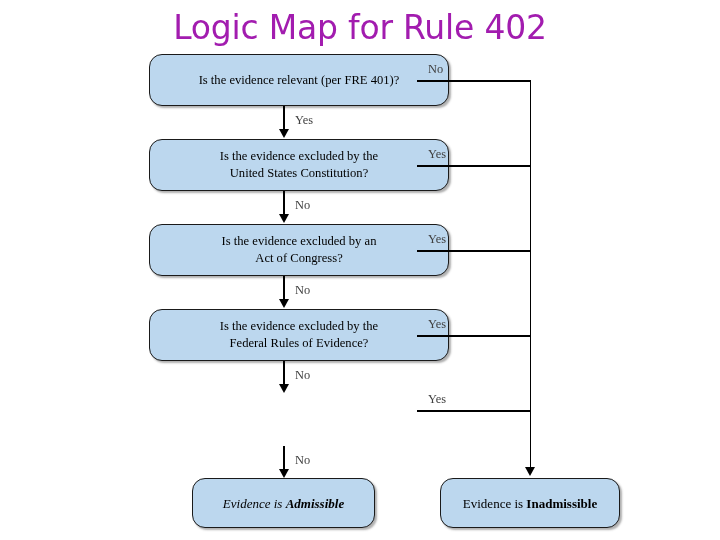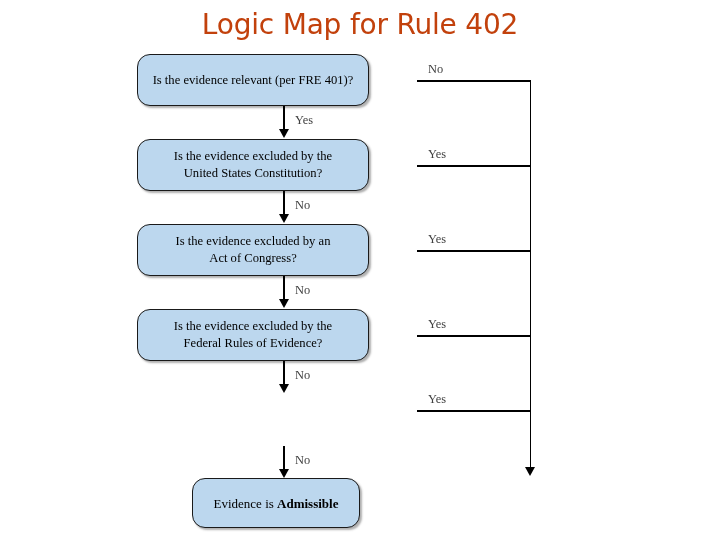--- a/index.html
+++ b/index.html
@@ -23,24 +23,24 @@
   }
 
   
   .chart-title {
     position: absolute;
     left: 0;
     top: 8px;
     width: 720px;
     text-align: center;
     font-family: "DejaVu Sans", "Liberation Sans", sans-serif;
-    font-size: 28px;
+    font-size: 33px;
     font-weight: 400;
     letter-spacing: -0.2px;
-    color: #c2410c;
+    color: #a21caf;
     white-space: nowrap;
   }
 
   
   .node {
     position: absolute;
     box-sizing: border-box;
     background: #bcd7ee;
     border: 1.4px solid #1a1a1a;
     border-radius: 13px;
@@ -52,32 +52,32 @@
     line-height: 17px;
     color: #000000;
     box-shadow: 2px 2px 2px rgba(80,80,80,0.45);
     padding: 0 8px;
   }
   .node .label {
     display: block;
     width: 100%;
     white-space: pre-line;
   }
-  .node.decision { width: 232px; height: 52px; left: 137px; text-align: center; }
+  .node.decision { width: 300px; height: 52px; left: 149px; text-align: center; }
   .node.terminal { height: 50px; }
   .node.terminal .label { font-size: 13px; }
   .node.terminal .label b { font-weight: 700; }
 
   #node-relevant     { top: 54px; }
   #node-constitution { top: 139px; }
   #node-congress     { top: 224px; }
   #node-fre          { top: 309px; }
   #node-supreme      { top: 394px; }
 
-  #node-admissible   { left: 192px; top: 478px; width: 168px; }
+  #node-admissible   { left: 192px; top: 478px; width: 183px; font-style: italic; }
   #node-inadmissible { left: 440px; top: 478px; width: 180px; }
 
   
   .conn {
     position: absolute;
     background: #000000;
   }
   .vline { width: 1.5px; }
   .hline { height: 1.5px; }
 
@@ -123,20 +123,23 @@
   <div class="node decision" id="node-fre">
     <span class="label">Is the evidence excluded by the
 Federal Rules of Evidence?</span>
   </div>
 
 
   <div class="node terminal" id="node-admissible">
     <span class="label"><span>Evidence is </span><b>Admissible</b></span>
   </div>
 
+  <div class="node terminal" id="node-inadmissible">
+    <span class="label"><span>Evidence is </span><b>Inadmissible</b></span>
+  </div>
 
   <div class="conn vline" style="left:283px; top:106px; height:25px;"></div>
   <div class="arrow-down" style="left:279px; top:129px;"></div>
   <div class="edge-label" style="left:295px; top:113px;">Yes</div>
 
   <div class="conn vline" style="left:283px; top:191px; height:25px;"></div>
   <div class="arrow-down" style="left:279px; top:214px;"></div>
   <div class="edge-label" style="left:295px; top:198px;">No</div>
 
   <div class="conn vline" style="left:283px; top:276px; height:25px;"></div>

